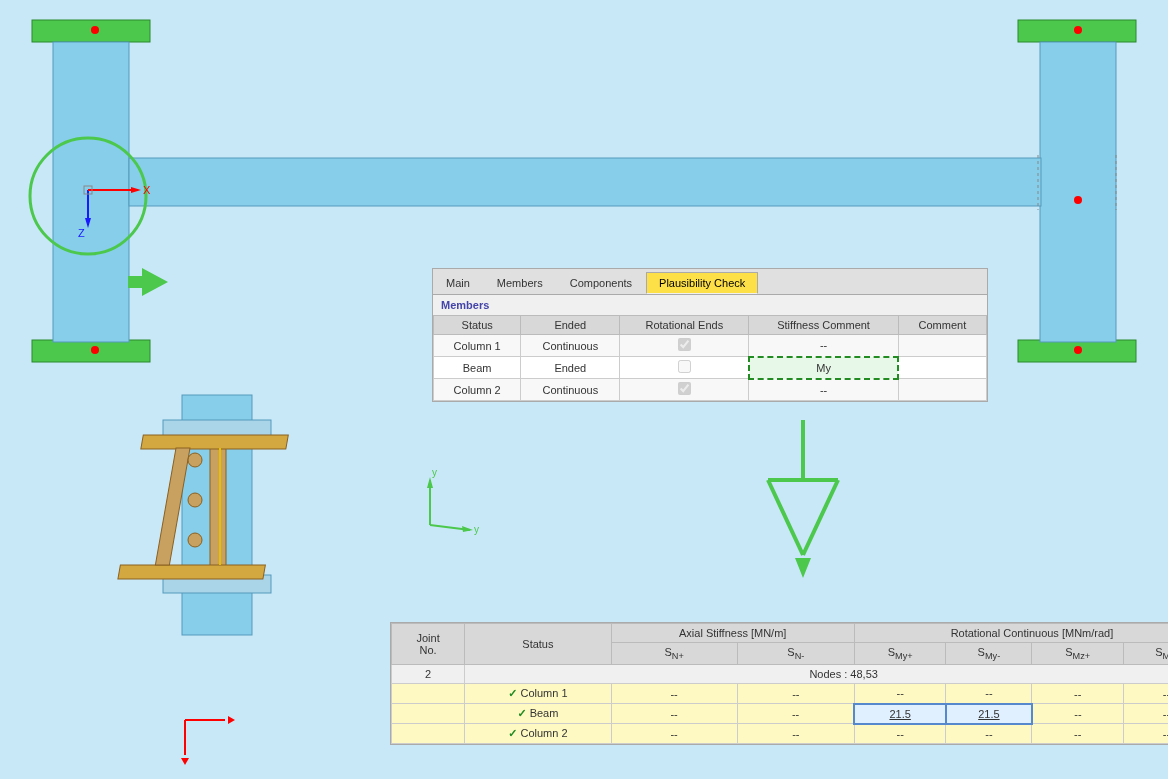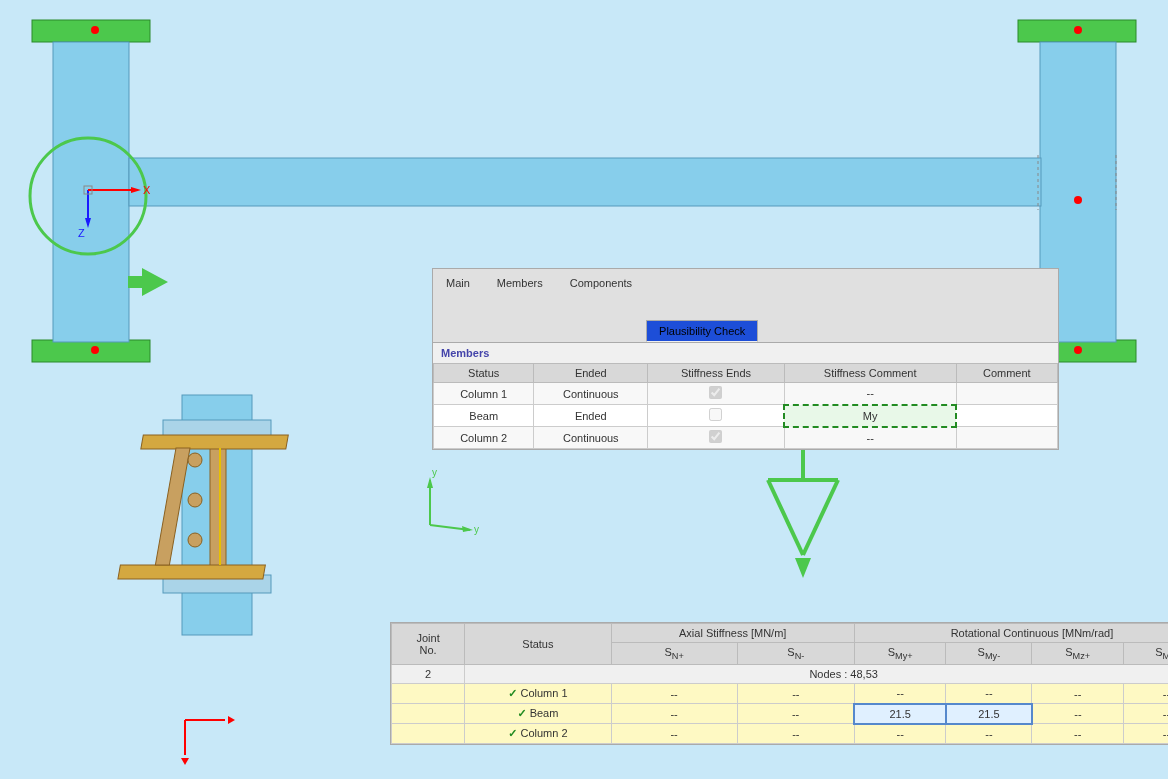--- a/index.html
+++ b/index.html
@@ -10,21 +10,21 @@
       font-family: Arial, sans-serif;
       font-size: 11px;
       overflow: hidden;
       position: relative;
     }
 
     
     .top-table-panel {
       position: absolute;
       top: 268px; left: 432px;
-      width: 627px;
+      width: 556px;
       background: #f0f0f0;
       border: 1px solid #aaa;
     }
 
     .tab-bar {
       display: flex;
       background: #e0e0e0;
       border-bottom: 1px solid #aaa;
       padding-top: 3px;
     }
@@ -34,25 +34,24 @@
       font-size: 11px;
       cursor: pointer;
       border: 1px solid transparent;
       border-bottom: none;
       background: #e0e0e0;
       color: #333;
       margin-right: 1px;
     }
 
     .tab.active {
-      background: #1d4ed8;
+      background: #fde047;
       border: 1px solid #aaa;
       border-bottom: 1px solid #f0f0f0;
       color: #000;
-      margin-top: 48px;
     }
 
     .table-section-title {
       color: #4444aa;
       font-weight: bold;
       padding: 4px 8px;
       font-size: 11px;
     }
 
     .members-table {
@@ -127,20 +126,21 @@
     }
 
     .stiffness-table .nodes-row td {
       background: #f0f0f0;
       font-weight: normal;
     }
 
     .highlighted-cell {
       background: #e0f0ff !important;
       border: 2px solid #5588cc !important;
+      text-decoration: underline;
     }
 
     .green-check {
       color: #228b22;
       font-weight: bold;
     }
 
     
     .svg-overlay {
       position: absolute;
@@ -240,21 +240,21 @@
     <div class="tab">Members</div>
     <div class="tab">Components</div>
     <div class="tab active">Plausibility Check</div>
   </div>
   <div class="table-section-title">Members</div>
   <table class="members-table">
     <thead>
       <tr>
         <th>Status</th>
         <th>Ended</th>
-        <th>Stiffness Ends</th>
+        <th>Rotational Ends</th>
         <th>Stiffness Comment</th>
         <th>Comment</th>
       </tr>
     </thead>
     <tbody>
       <tr>
         <td>Column 1</td>
         <td>Continuous</td>
         <td><input type="checkbox" checked="" disabled="" style=""></td>
         <td>--</td>

